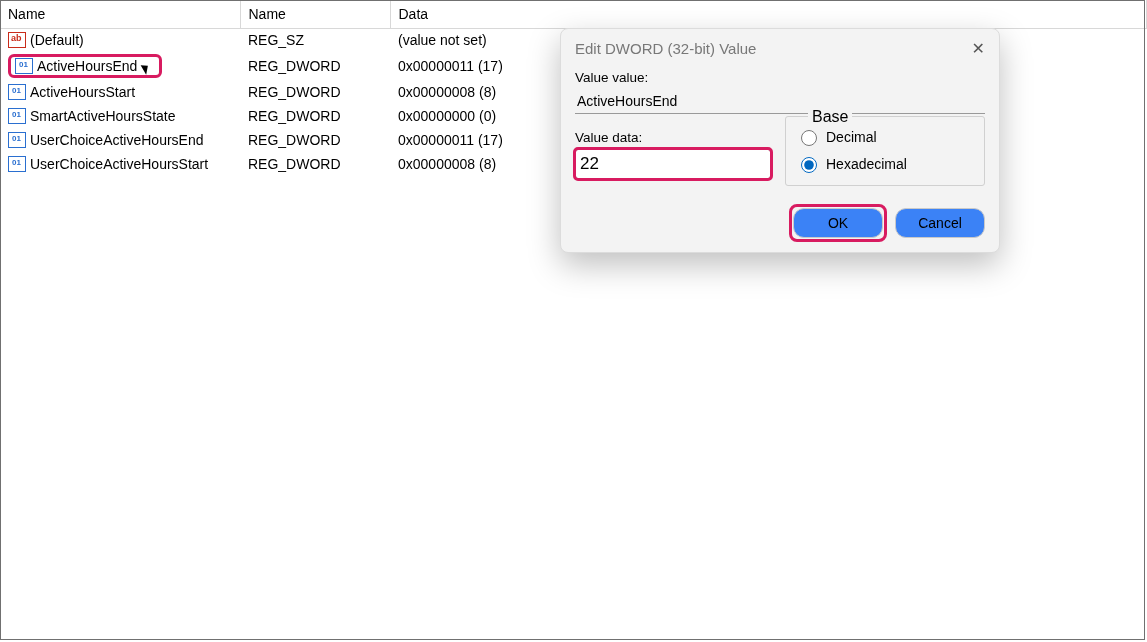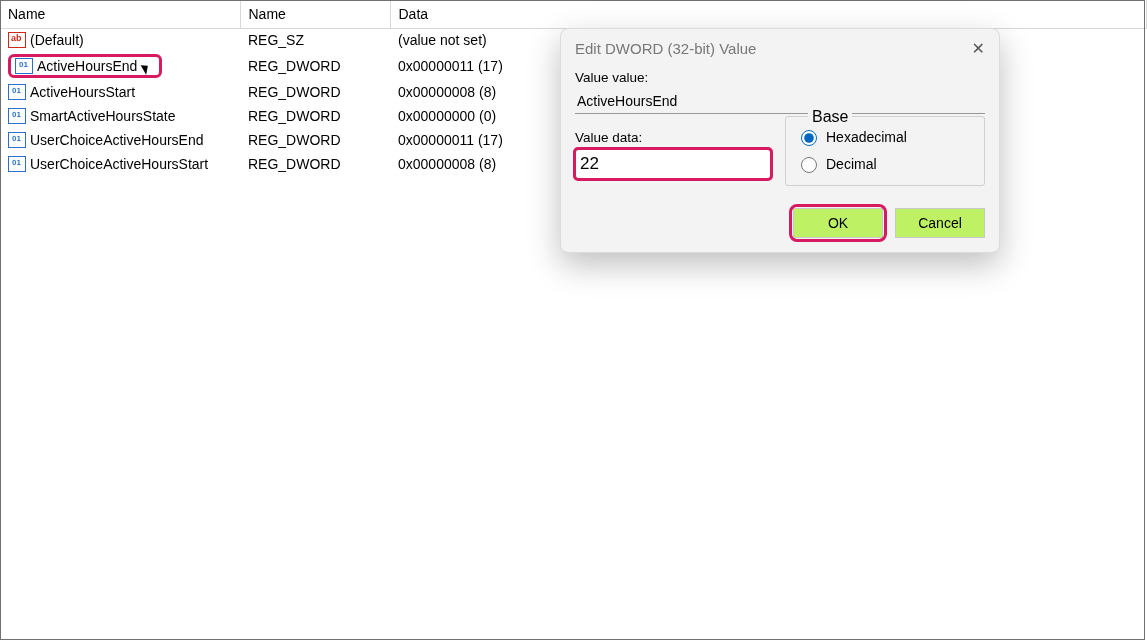--- a/index.html
+++ b/index.html
@@ -191,23 +191,23 @@
     display: flex;
     justify-content: flex-end;
     gap: 12px;
     margin-top: 22px;
   }
   .dlg-btn {
     min-width: 90px;
     padding: 6px 14px;
     font-size: 14px;
     font-family: inherit;
-    background: #bef264;
+    background: #3b82f6;
     border: 1px solid #c9c9c9;
-    border-radius: 0;
+    border-radius: 11px;
     cursor: pointer;
   }
   .ok-highlight {
     outline: 3px solid #d81b60;
     outline-offset: 1px;
     border-radius: 4px;
     display: inline-block;
   }
 
   .outer-border {
@@ -301,26 +301,26 @@
     <input class="value-name-input" value="ActiveHoursEnd" style="">
 
     <div class="row-2col">
       <div class="vd-col">
         <div class="field-label">Value data:</div>
         <input class="value-data-input" value="22" style="">
       </div>
       <div class="base-group">
         <span class="legend">Base</span>
         <label class="radio-row">
+          <input type="radio" name="base" style="">
+          <span>Decimal</span>
+        </label>
+        <label class="radio-row">
           <input type="radio" name="base" checked="" style="">
           <span>Hexadecimal</span>
-        </label>
-        <label class="radio-row">
-          <input type="radio" name="base" style="">
-          <span>Decimal</span>
         </label>
       </div>
     </div>
 
     <div class="dialog-buttons">
       <span class="ok-highlight">
         <button class="dlg-btn">OK</button>
       </span>
       <button class="dlg-btn">Cancel</button>
     </div>

